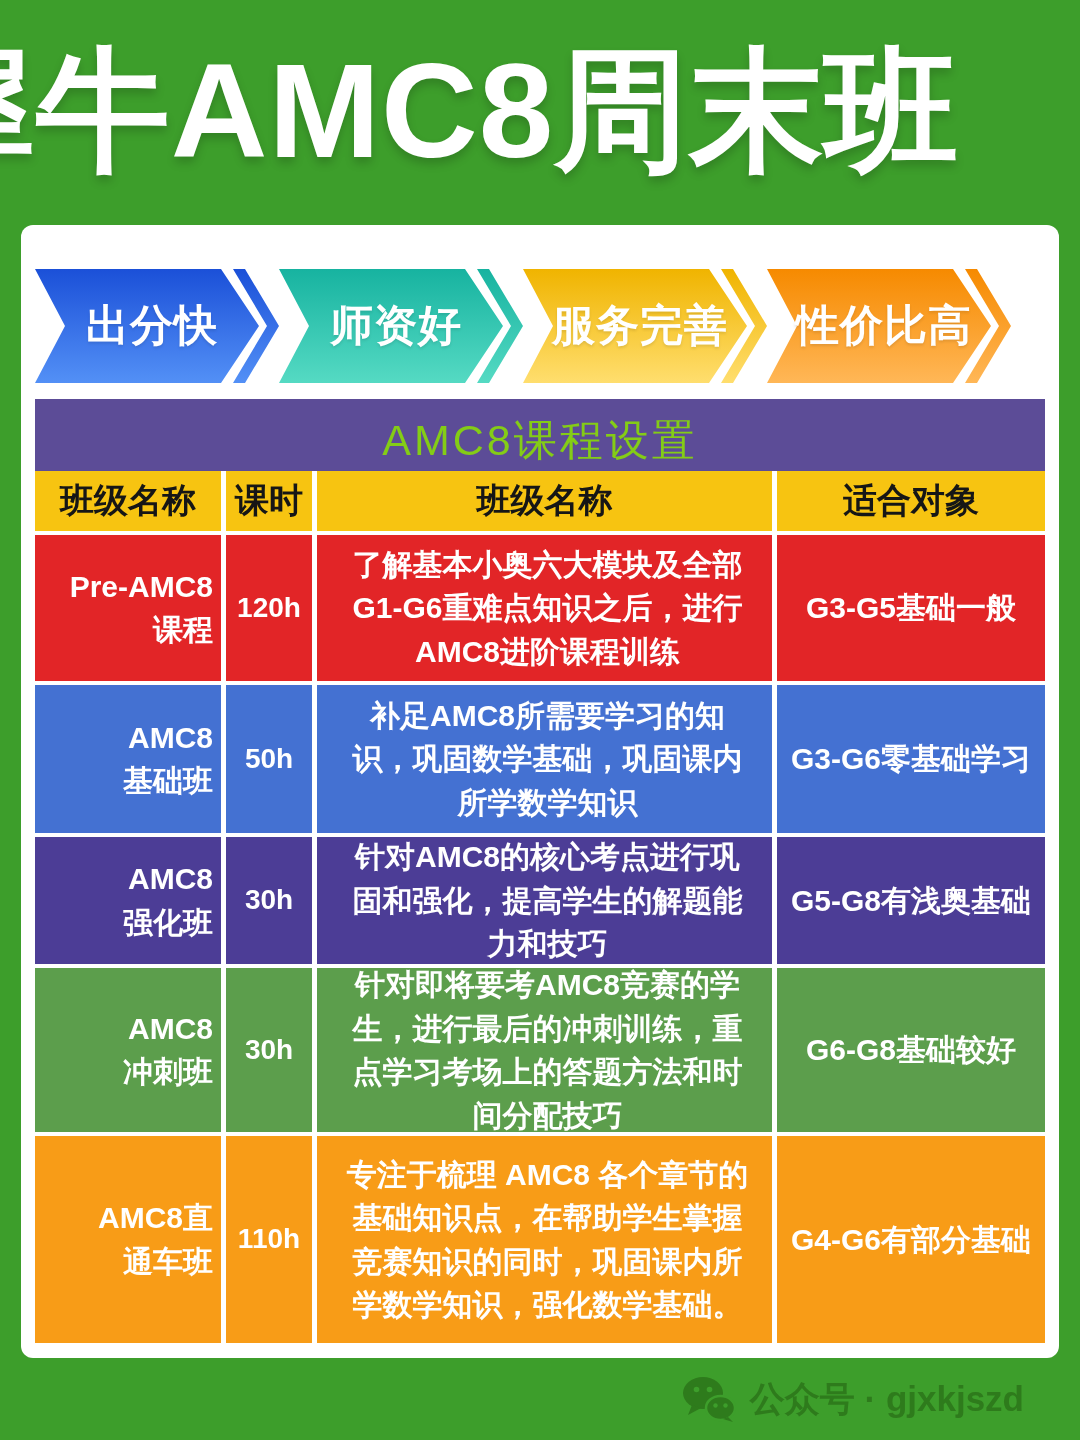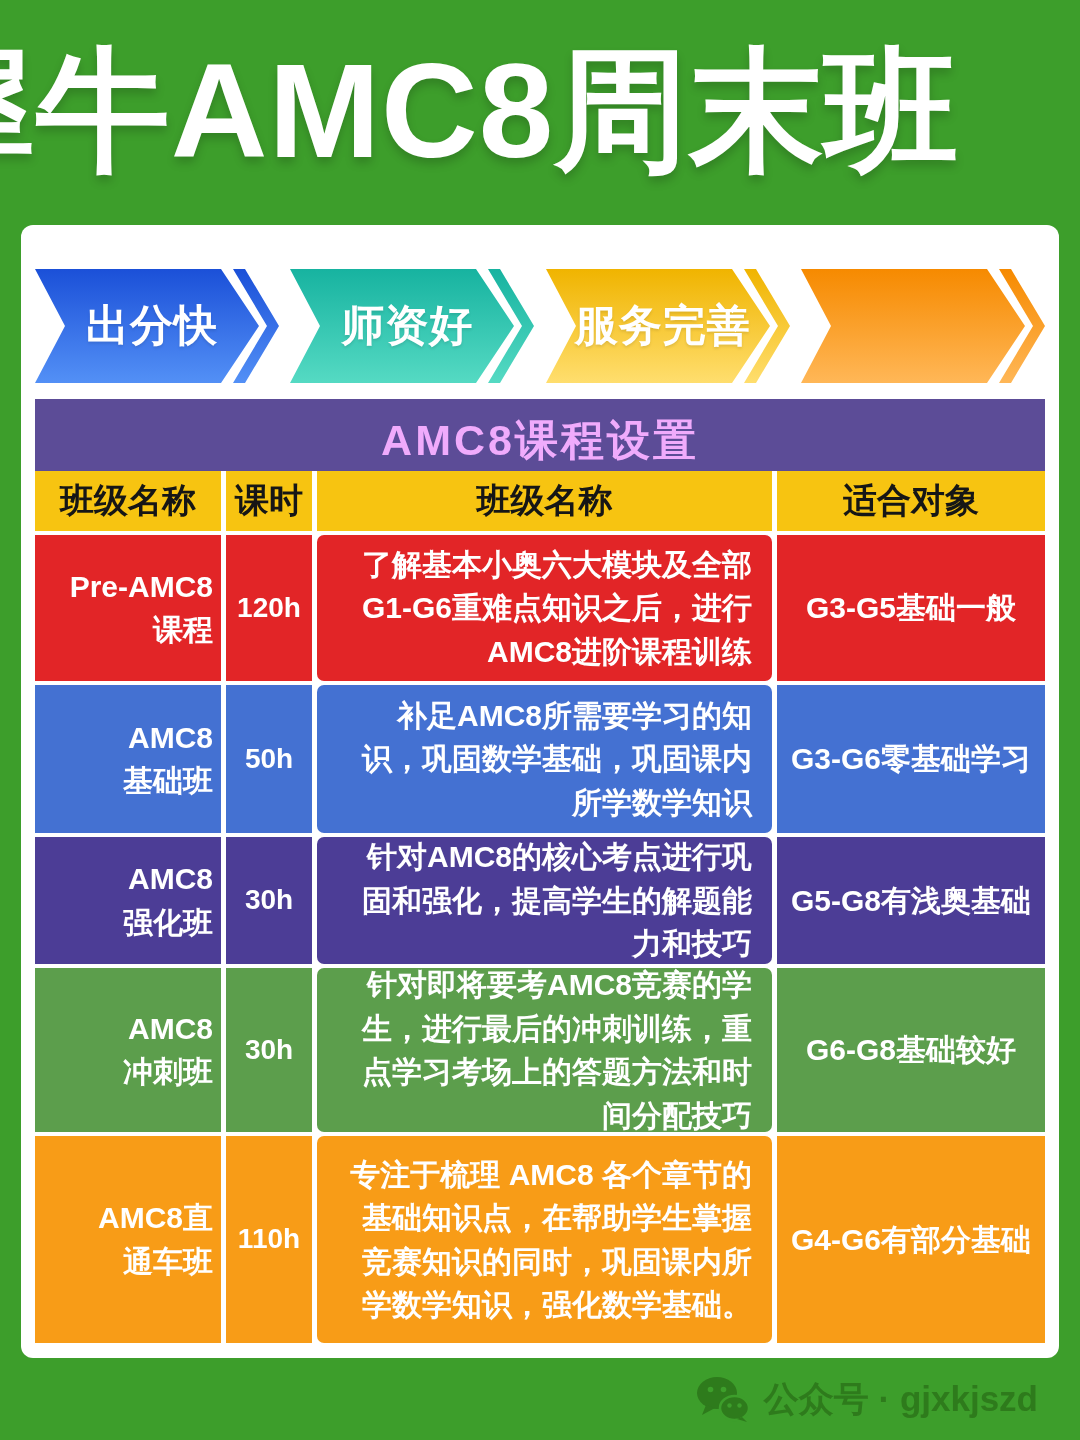--- a/index.html
+++ b/index.html
@@ -26,38 +26,38 @@
   .card {
     position: absolute; left: 21px; top: 225px;
     width: 1038px; height: 1133px;
     background: #FFFFFF;
     border-radius: 12px;
   }
   
   .badges {
     position: absolute; left: 14px; top: 44px;
     width: 1010px; height: 114px;
-    display: flex; justify-content: space-between;
+    display: flex; justify-content: flex-start;
   }
   .badge { position: relative; width: 244px; height: 114px; }
   .badge svg { position: absolute; left: 0; top: 0; display: block; }
   .badge-label {
     position: absolute; left: 32px; right: 42px; top: 0; bottom: 0;
     display: flex; align-items: center; justify-content: center;
     color: #FFFFFF; font-size: 43px; font-weight: 700; letter-spacing: 1px;
     white-space: nowrap;
     text-shadow: 0 2px 3px rgba(0,0,0,0.10);
   }
   
   .section-title {
     position: absolute; left: 14px; top: 174px;
     width: 1010px; height: 84px;
     background: #5C4C97;
     display: flex; align-items: center; justify-content: center;
-    color: #f0abfc; font-size: 43px; font-weight: 700; letter-spacing: 3px;
+    color: #84cc16; font-size: 43px; font-weight: 400; letter-spacing: 3px;
   }
   
   .table {
     position: absolute; left: 14px; top: 246px;
     width: 1010px;
     display: grid;
     grid-template-columns: 186px 86px 455px 268px;
     grid-template-rows: 60px 146px 148px 127px 164px 207px;
     column-gap: 5px; row-gap: 4px;
     background: #FFFFFF;
@@ -69,34 +69,33 @@
     font-size: 30px; font-weight: 600;
     line-height: 1.45;
     padding: 4px 8px;
     box-sizing: border-box;
   }
   .th { background: #F7C411; color: #161616; font-size: 34px; font-weight: 700; }
   .name  { text-wrap: balance; }
   .hours { font-size: 28px; }
   .content {
     justify-content: flex-start;
-    text-align: right;
+    text-align: center;
     padding: 12px 20px 12px 26px;
-    border-radius: 7px;
   }
   .r0 { background: #E22527; }
   .r1 { background: #4471D2; }
   .r2 { background: #4C3D96; }
   .r3 { background: #5C9E4C; }
   .r4 { background: #F89C17; }
   
   .footer {
     position: absolute; left: 0; bottom: 0; width: 1080px; height: 82px;
     display: flex; align-items: center; justify-content: flex-end;
-    padding-right: 42px; box-sizing: border-box; gap: 14px;
+    padding-right: 56px; box-sizing: border-box; gap: 14px;
     color: #2E7B1C; font-size: 35px; font-weight: 600;
   }
   .footer svg { display: block; }
 </style>
 </head>
 <body>
 
 <div class="top">
   <h1 class="title">犀牛AMC8周末班</h1>
 </div>
@@ -147,20 +146,21 @@
       <svg width="244" height="114" viewBox="0 0 244 114">
         <defs>
             <linearGradient id="g3" x1="0" y1="0" x2="0" y2="1">
           <stop offset="0" stop-color="#F68A00"></stop>
               <stop offset="1" stop-color="#FFB757"></stop>
         </linearGradient>
           </defs>
         <polygon points="0,0 186,0 224,57 186,114 0,114 30,57" fill="url(#g3)"></polygon>
         <polygon points="198,0 232,57 198,114 210,114 244,57 210,0" fill="url(#g3)"></polygon>
       </svg>
+      <span class="badge-label">性价比高</span>
     </div>
   </div>
 
   <div class="section-title">
     <span>AMC8课程设置</span>
   </div>
 
   <div class="table">
     <div class="cell th">班级名称</div>
     <div class="cell th">课时</div>

